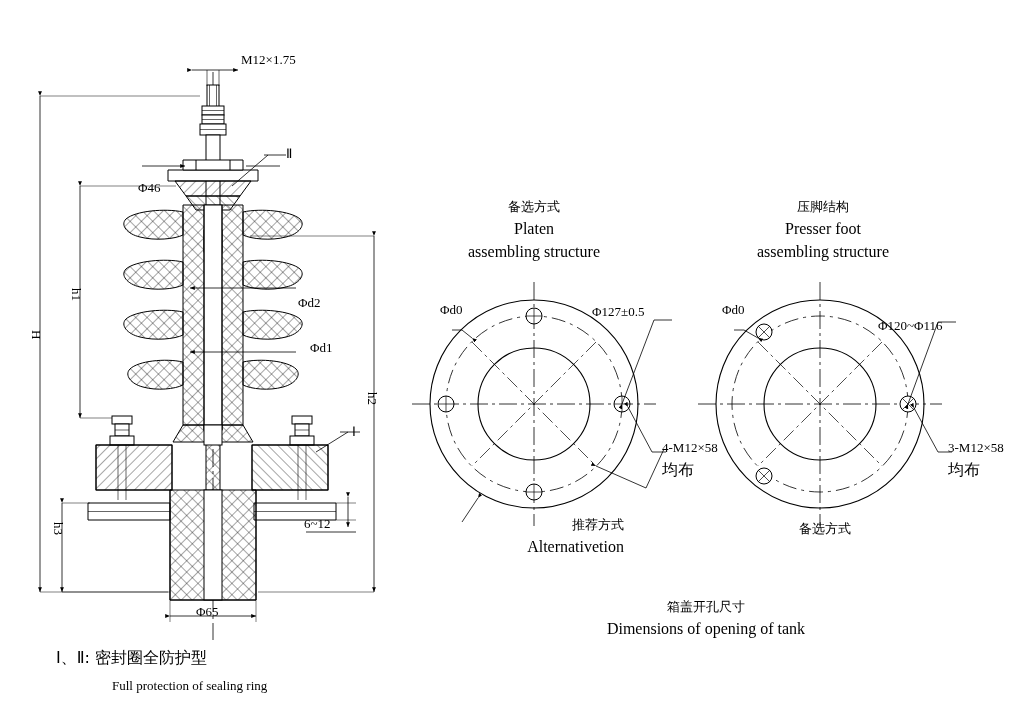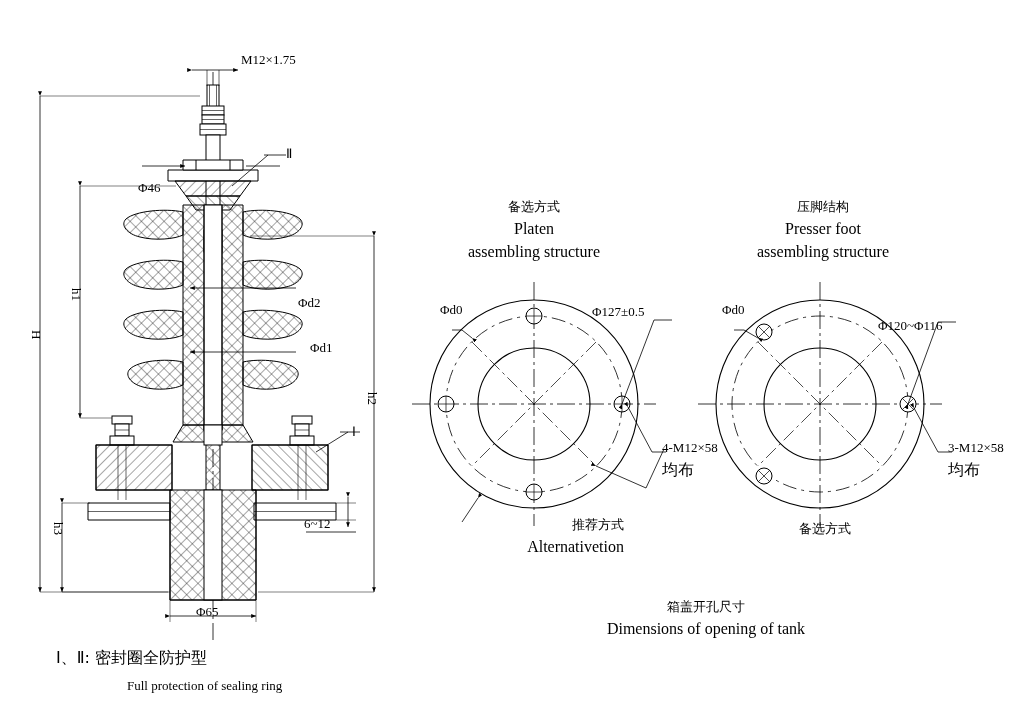--- a/index.html
+++ b/index.html
@@ -329,21 +329,21 @@
 <div class="lbl" style="left:310px; top:340px;">Φd1</div>
 <div class="lbl" style="left:352px; top:424px;">Ⅰ</div>
 <div class="lbl vert" style="left:28px; top:330px;">H</div>
 <div class="lbl vert" style="left:68px; top:288px;">h1</div>
 <div class="lbl vert" style="left:364px; top:392px;">h2</div>
 <div class="lbl vert" style="left:50px; top:522px;">h3</div>
 <div class="lbl" style="left:304px; top:516px;">6~12</div>
 <div class="lbl" style="left:196px; top:604px;">Φ65</div>
 
 <div class="lbl cn" style="left:56px; top:648px;text-align:right;">Ⅰ、Ⅱ: 密封圈全防护型</div>
-<div class="lbl" style="left:112px; top:678px;margin-left:15px;">Full protection of sealing ring</div>
+<div class="lbl" style="left:112px; top:678px;">Full protection of sealing ring</div>
 
 <div class="blk" style="left:434px; top:198px; width:200px;">
   <div class="cnline">备选方式</div>
   <div class="enline">Platen</div>
   <div class="enline">assembling structure</div>
 </div>
 <div class="lbl" style="left:440px; top:302px;">Φd0</div>
 <div class="lbl" style="left:592px; top:304px;">Φ127±0.5</div>
 <div class="lbl" style="left:662px; top:440px;">4-M12×58</div>
 <div class="lbl cn" style="left:662px; top:460px;">均布</div>

